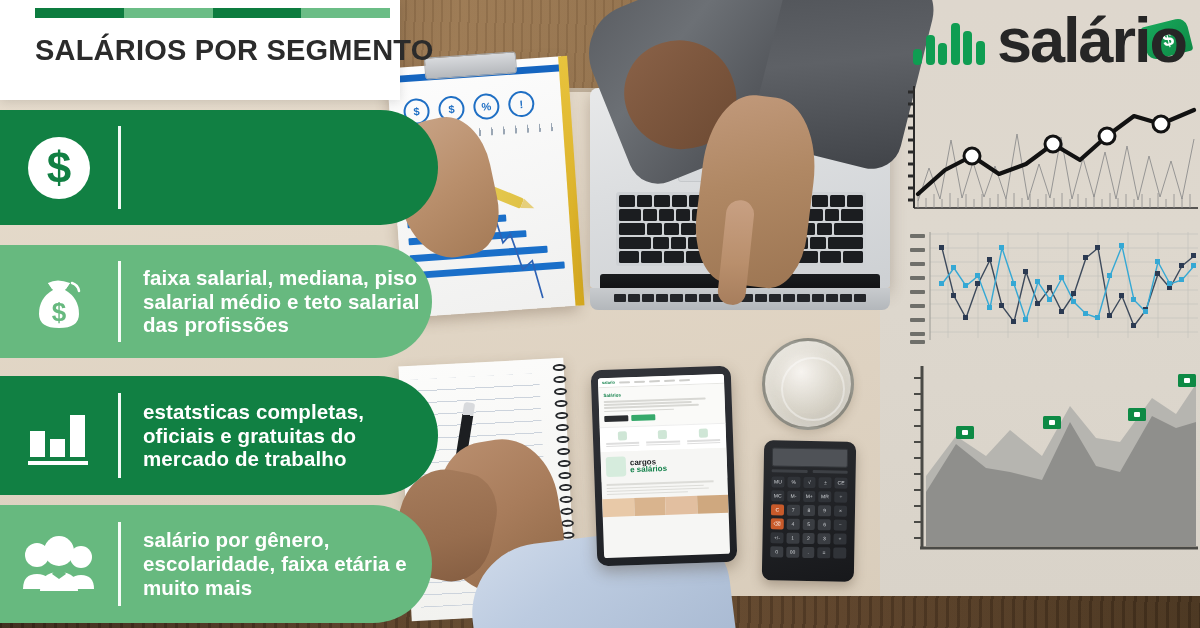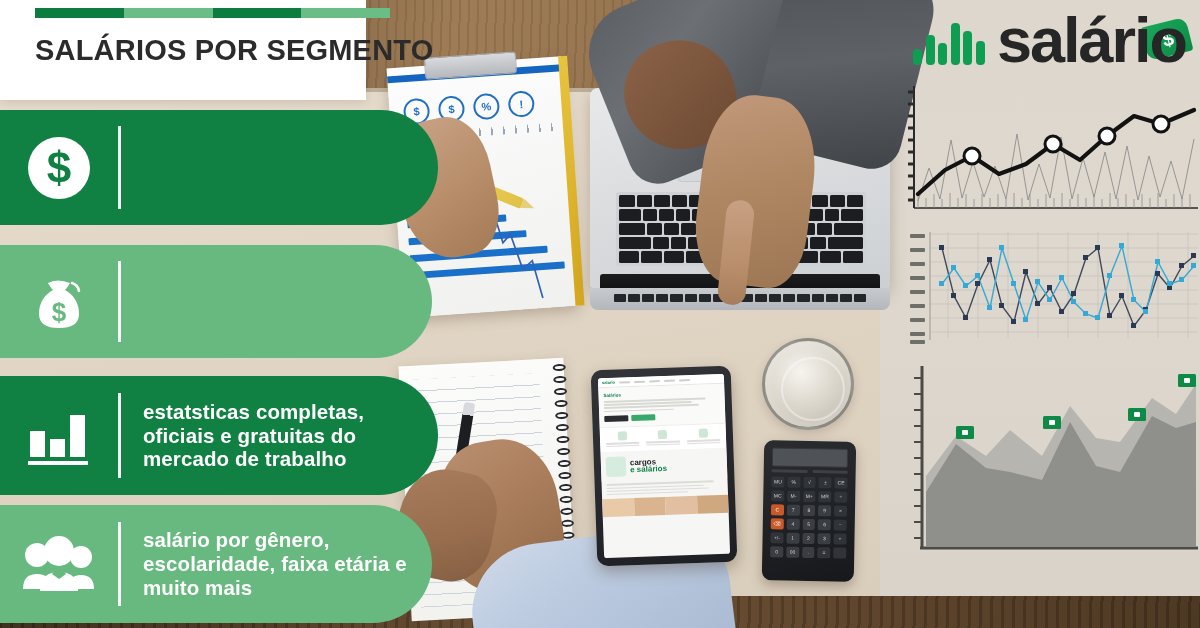--- a/index.html
+++ b/index.html
@@ -266,21 +266,21 @@
 
   
   .chart-panel { position:absolute; }
   .cp1 { left:900px; top:82px;  width:300px; height:140px; }
   .cp2 { left:900px; top:226px; width:300px; height:126px; }
   .cp3 { left:900px; top:360px; width:300px; height:240px; }
   .cp-inner { position:absolute; inset:0; }
 
   
   .title-card {
-    position:absolute; left:0; top:0; width:366px; height:100px;
+    position:absolute; left:0; top:0; width:400px; height:100px;
     background:#fff; z-index:20;
     display:flex; align-items:center;
     box-shadow:0 2px 10px rgba(0,0,0,.12);
   }
   .title-card h1 {
     font-size:29px; font-weight:bold; color:#2b2b2b;
     letter-spacing:.2px; padding-left:35px; white-space:nowrap;
   }
   .title-bar {
     position:absolute; left:35px; top:8px; width:355px; height:10px;
@@ -809,20 +809,21 @@
   <div class="feature f2" style="background:#67b97f">
     <div class="f-icon">
       <svg width="66" height="66" viewBox="0 0 66 66">
         <path d="M22 14 h22 l-5 7 q14 8 14 24 q0 14 -20 14 q-20 0 -20 -14 q0 -16 14 -24 z" fill="#ffffff"></path>
         <path d="M22 14 q9 -5 22 0 l-4 6 h-14 z" fill="#ffffff"></path>
         <path d="M46 14 q6 2 7 8" stroke="#ffffff" stroke-width="2.5" fill="none" stroke-linecap="round"></path>
         <text x="33" y="52" text-anchor="middle" font-family="Liberation Sans, sans-serif" font-size="26" font-weight="bold" fill="#67b97f">$</text>
       </svg>
     </div>
     <div class="f-div"></div>
+    <div class="f-text">faixa salarial, mediana, piso salarial médio e teto salarial das profissões</div>
   </div>
 
   <div class="feature f3" style="background:#118043">
     <div class="f-icon">
       <svg width="70" height="66" viewBox="0 0 70 66">
         <rect x="6" y="28" width="15" height="26" fill="#ffffff"></rect>
         <rect x="26" y="36" width="15" height="18" fill="#ffffff"></rect>
         <rect x="46" y="12" width="15" height="42" fill="#ffffff"></rect>
         <rect x="4" y="58" width="60" height="4" fill="#ffffff"></rect>
       </svg>

